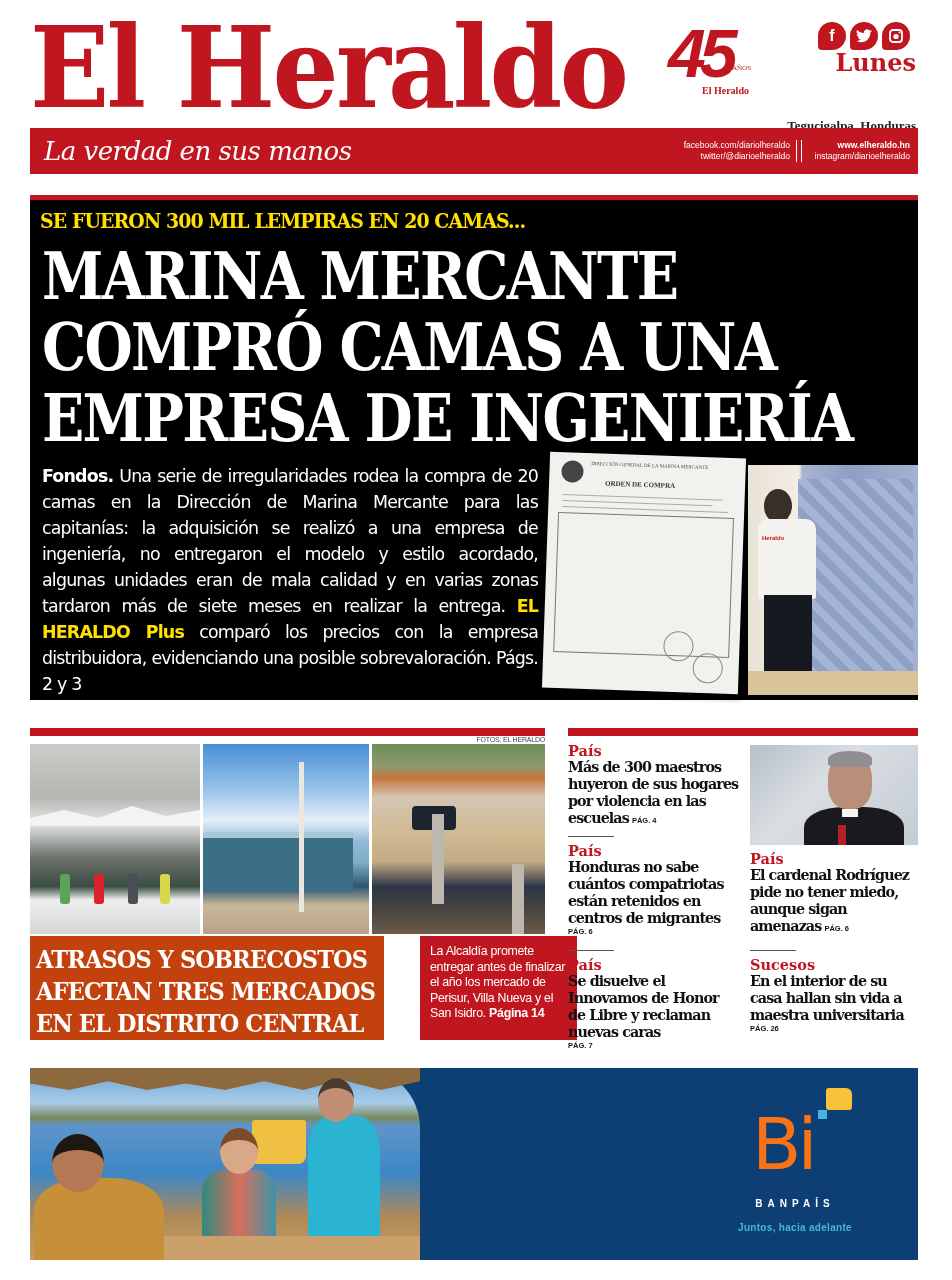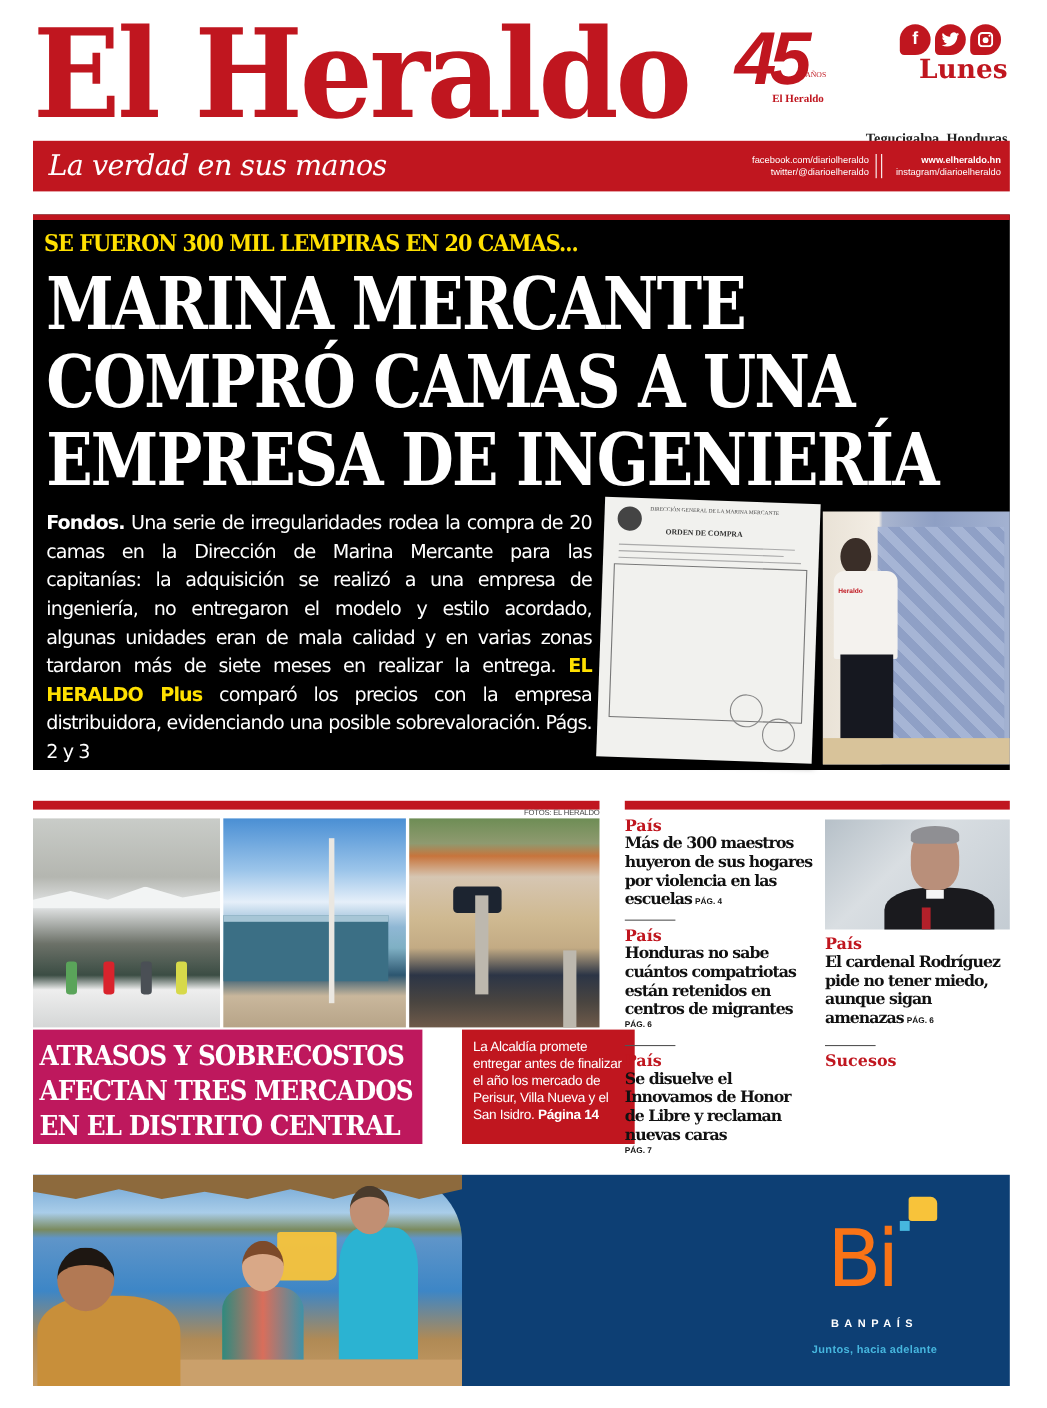--- a/index.html
+++ b/index.html
@@ -106,21 +106,21 @@
   .mk-photo.p2 { left: 173px; width: 166px; background: linear-gradient(180deg, #4a8fd4 0%, #9cc5ea 25%, #e5eff9 40%, #8fb7d4 52%, #7fb0c4 62%, #2c5670 75%, #c9b79c 85%, #b7a488 100%); }
   .mk-photo.p3 { left: 342px; width: 173px; background: linear-gradient(180deg, #6e8d55 0%, #8f9a70 12%, #c7743c 18%, #d6c6b2 28%, #cfb991 48%, #c3ab84 62%, #2c3546 75%, #4a4540 88%, #6e5a4a 100%); }
   .p1 .roof { position: absolute; left: 0; top: 62px; width: 170px; height: 20px; background: #f2f4f4; clip-path: polygon(0 60%, 20% 20%, 40% 60%, 60% 0, 80% 50%, 100% 20%, 100% 100%, 0 100%); }
   .p1 .worker { position: absolute; top: 130px; width: 10px; height: 30px; border-radius: 3px; }
   .p2 .pole { position: absolute; left: 96px; top: 18px; width: 5px; height: 150px; background: #eae7e1; }
   .p2 .market-bldg { position: absolute; left: 0; top: 88px; width: 150px; height: 60px; background: #3b6f85; border-top: 6px solid #a7c6d6; }
   .p3 .truck { position: absolute; left: 40px; top: 62px; width: 44px; height: 24px; background: #1c2430; border-radius: 4px; }
   .p3 .column { position: absolute; width: 12px; background: #bdb8ae; }
 
   .markets-headline {
-    position: absolute; left: 0; top: 208px; width: 354px; height: 104px; background: #be185d;
+    position: absolute; left: 0; top: 208px; width: 354px; height: 104px; background: #c2410c;
     padding: 8px 6px 0 6px;
     font-family: "DejaVu Serif", serif; font-weight: bold; color: #fff;
     font-size: 25px; line-height: 32px; letter-spacing: -1px; white-space: nowrap;
   }
   .markets-headline span { display: block; transform: scaleX(0.9); transform-origin: left; }
   .markets-deck {
     position: absolute; left: 358px; top: 208px; width: 157px; height: 104px; background: #c0161f;
     padding: 8px 10px 0 10px; font-size: 12.4px; line-height: 15.5px; color: #fff; letter-spacing: -0.3px; margin-left: 32px;
   }
   .markets-deck .pg { font-weight: bold; }
@@ -308,20 +308,21 @@
   </div>
 
   <div class="brief" style="left:182px;top:122px;width:172px">
     <div class="section">País</div>
     <div class="title"><span>El cardenal Rodríguez pide no tener miedo, aunque sigan amenazas</span><span class="page">PÁG. 6</span></div>
   </div>
   <div class="brief-rule" style="left:182px;top:222px"></div>
 
   <div class="brief" style="left:182px;top:228px;width:172px">
     <div class="section">Sucesos</div>
+    <div class="title"><span>En el interior de su casa hallan sin vida a maestra universitaria</span><span class="page block">PÁG. 26</span></div>
   </div>
 </aside>
 
 <section class="ad">
   <div class="ad-photo">
     <div class="thatch"></div>
     <div class="ysquare"></div>
     <div class="man2"></div>
     <div class="man2-head"></div>
     <div class="woman"></div>

